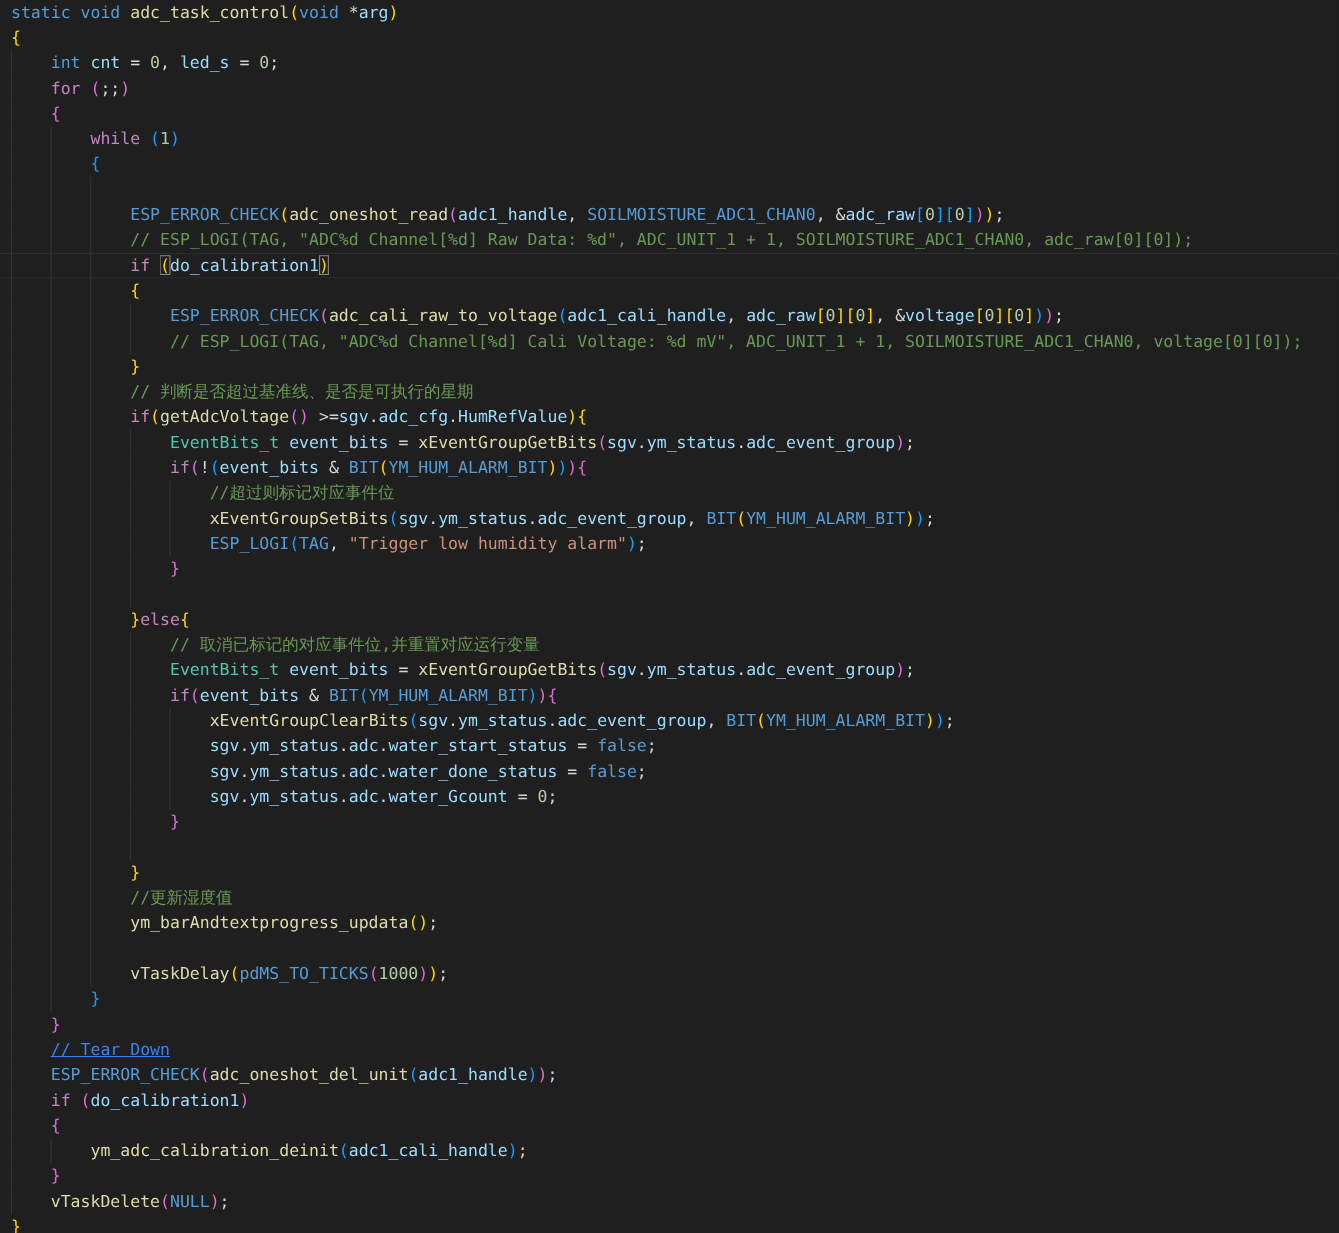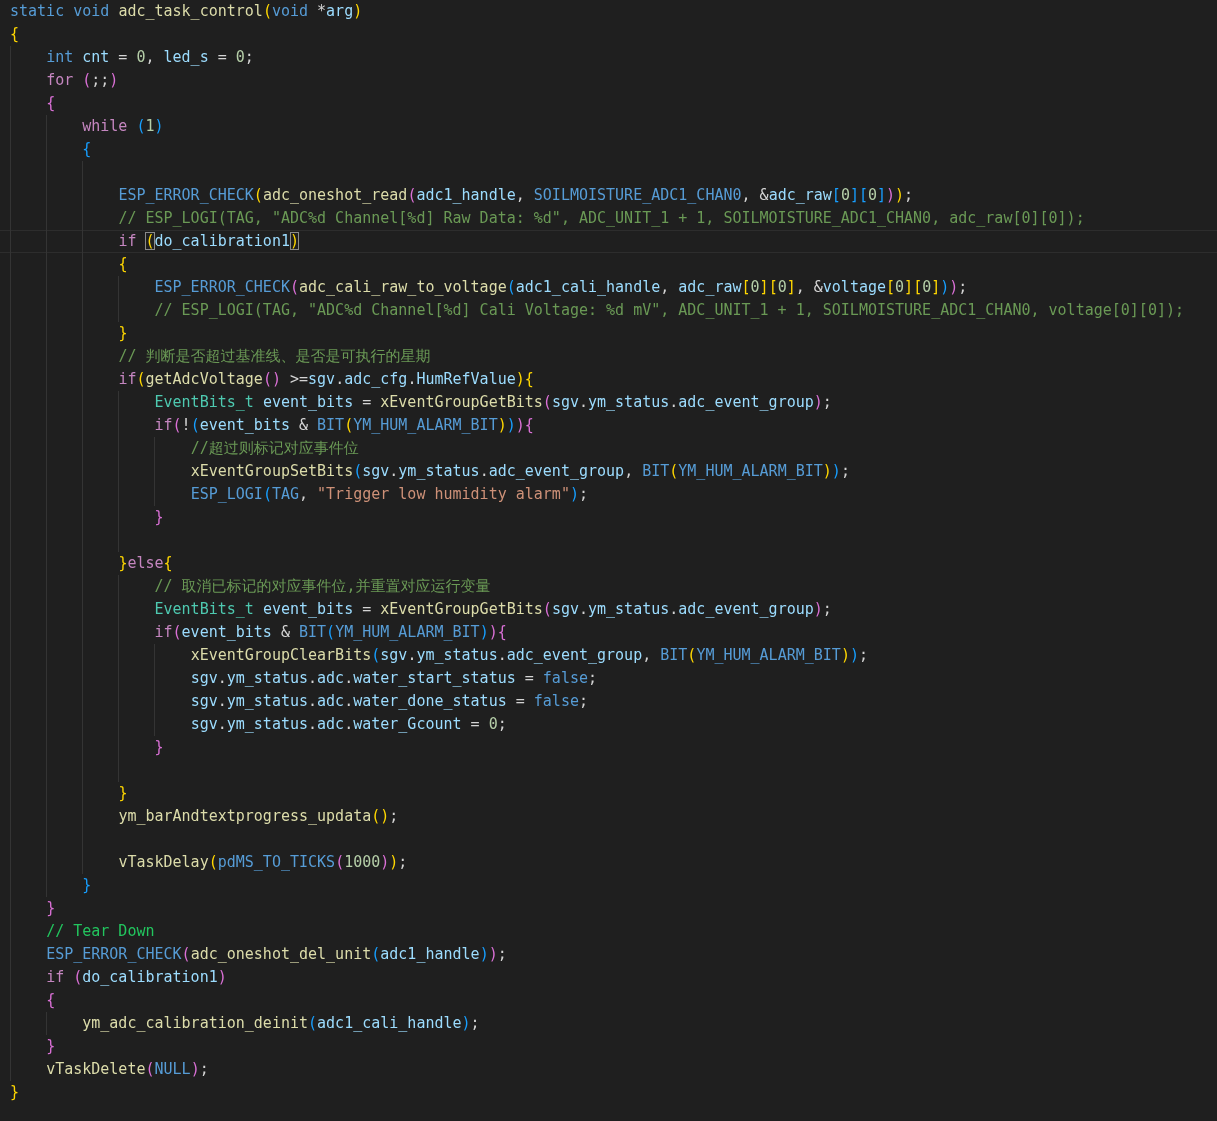--- a/index.html
+++ b/index.html
@@ -63,26 +63,27 @@
     <div class="line"><span class="guide" style="left: calc(0ch + 10px);"></span><span class="guide" style="left: calc(4ch + 10px);"></span><span class="guide" style="left: calc(8ch + 10px);"></span><span class="guide" style="left: calc(12ch + 10px);"></span><span class="tk" style="color: rgb(212, 212, 212);">                </span><span class="tk" style="color: rgb(106, 153, 85);">// 取消已标记的对应事件位,并重置对应运行变量</span></div>
     <div class="line"><span class="guide" style="left: calc(0ch + 10px);"></span><span class="guide" style="left: calc(4ch + 10px);"></span><span class="guide" style="left: calc(8ch + 10px);"></span><span class="guide" style="left: calc(12ch + 10px);"></span><span class="tk" style="color: rgb(212, 212, 212);">                </span><span class="tk" style="color: rgb(78, 201, 176);">EventBits_t </span><span class="tk" style="color: rgb(156, 220, 254);">event_bits</span><span class="tk" style="color: rgb(212, 212, 212);"> = </span><span class="tk" style="color: rgb(220, 220, 170);">xEventGroupGetBits</span><span class="tk" style="color: rgb(218, 112, 214);">(</span><span class="tk" style="color: rgb(156, 220, 254);">sgv</span><span class="tk" style="color: rgb(212, 212, 212);">.</span><span class="tk" style="color: rgb(156, 220, 254);">ym_status</span><span class="tk" style="color: rgb(212, 212, 212);">.</span><span class="tk" style="color: rgb(156, 220, 254);">adc_event_group</span><span class="tk" style="color: rgb(218, 112, 214);">)</span><span class="tk" style="color: rgb(212, 212, 212);">;</span></div>
     <div class="line"><span class="guide" style="left: calc(0ch + 10px);"></span><span class="guide" style="left: calc(4ch + 10px);"></span><span class="guide" style="left: calc(8ch + 10px);"></span><span class="guide" style="left: calc(12ch + 10px);"></span><span class="tk" style="color: rgb(212, 212, 212);">                </span><span class="tk" style="color: rgb(197, 134, 192);">if</span><span class="tk" style="color: rgb(218, 112, 214);">(</span><span class="tk" style="color: rgb(156, 220, 254);">event_bits</span><span class="tk" style="color: rgb(212, 212, 212);"> &amp; </span><span class="tk" style="color: rgb(86, 156, 214);">BIT</span><span class="tk" style="color: rgb(23, 159, 255);">(</span><span class="tk" style="color: rgb(86, 156, 214);">YM_HUM_ALARM_BIT</span><span class="tk" style="color: rgb(23, 159, 255);">)</span><span class="tk" style="color: rgb(218, 112, 214);">)</span><span class="tk" style="color: rgb(218, 112, 214);">{</span></div>
     <div class="line"><span class="guide" style="left: calc(0ch + 10px);"></span><span class="guide" style="left: calc(4ch + 10px);"></span><span class="guide" style="left: calc(8ch + 10px);"></span><span class="guide" style="left: calc(12ch + 10px);"></span><span class="guide" style="left: calc(16ch + 10px);"></span><span class="tk" style="color: rgb(212, 212, 212);">                    </span><span class="tk" style="color: rgb(220, 220, 170);">xEventGroupClearBits</span><span class="tk" style="color: rgb(23, 159, 255);">(</span><span class="tk" style="color: rgb(156, 220, 254);">sgv</span><span class="tk" style="color: rgb(212, 212, 212);">.</span><span class="tk" style="color: rgb(156, 220, 254);">ym_status</span><span class="tk" style="color: rgb(212, 212, 212);">.</span><span class="tk" style="color: rgb(156, 220, 254);">adc_event_group</span><span class="tk" style="color: rgb(212, 212, 212);">, </span><span class="tk" style="color: rgb(86, 156, 214);">BIT</span><span class="tk" style="color: rgb(255, 215, 0);">(</span><span class="tk" style="color: rgb(86, 156, 214);">YM_HUM_ALARM_BIT</span><span class="tk" style="color: rgb(255, 215, 0);">)</span><span class="tk" style="color: rgb(23, 159, 255);">)</span><span class="tk" style="color: rgb(212, 212, 212);">;</span></div>
     <div class="line"><span class="guide" style="left: calc(0ch + 10px);"></span><span class="guide" style="left: calc(4ch + 10px);"></span><span class="guide" style="left: calc(8ch + 10px);"></span><span class="guide" style="left: calc(12ch + 10px);"></span><span class="guide" style="left: calc(16ch + 10px);"></span><span class="tk" style="color: rgb(212, 212, 212);">                    </span><span class="tk" style="color: rgb(156, 220, 254);">sgv</span><span class="tk" style="color: rgb(212, 212, 212);">.</span><span class="tk" style="color: rgb(156, 220, 254);">ym_status</span><span class="tk" style="color: rgb(212, 212, 212);">.</span><span class="tk" style="color: rgb(156, 220, 254);">adc</span><span class="tk" style="color: rgb(212, 212, 212);">.</span><span class="tk" style="color: rgb(156, 220, 254);">water_start_status</span><span class="tk" style="color: rgb(212, 212, 212);"> = </span><span class="tk" style="color: rgb(86, 156, 214);">false</span><span class="tk" style="color: rgb(212, 212, 212);">;</span></div>
     <div class="line"><span class="guide" style="left: calc(0ch + 10px);"></span><span class="guide" style="left: calc(4ch + 10px);"></span><span class="guide" style="left: calc(8ch + 10px);"></span><span class="guide" style="left: calc(12ch + 10px);"></span><span class="guide" style="left: calc(16ch + 10px);"></span><span class="tk" style="color: rgb(212, 212, 212);">                    </span><span class="tk" style="color: rgb(156, 220, 254);">sgv</span><span class="tk" style="color: rgb(212, 212, 212);">.</span><span class="tk" style="color: rgb(156, 220, 254);">ym_status</span><span class="tk" style="color: rgb(212, 212, 212);">.</span><span class="tk" style="color: rgb(156, 220, 254);">adc</span><span class="tk" style="color: rgb(212, 212, 212);">.</span><span class="tk" style="color: rgb(156, 220, 254);">water_done_status</span><span class="tk" style="color: rgb(212, 212, 212);"> = </span><span class="tk" style="color: rgb(86, 156, 214);">false</span><span class="tk" style="color: rgb(212, 212, 212);">;</span></div>
     <div class="line"><span class="guide" style="left: calc(0ch + 10px);"></span><span class="guide" style="left: calc(4ch + 10px);"></span><span class="guide" style="left: calc(8ch + 10px);"></span><span class="guide" style="left: calc(12ch + 10px);"></span><span class="guide" style="left: calc(16ch + 10px);"></span><span class="tk" style="color: rgb(212, 212, 212);">                    </span><span class="tk" style="color: rgb(156, 220, 254);">sgv</span><span class="tk" style="color: rgb(212, 212, 212);">.</span><span class="tk" style="color: rgb(156, 220, 254);">ym_status</span><span class="tk" style="color: rgb(212, 212, 212);">.</span><span class="tk" style="color: rgb(156, 220, 254);">adc</span><span class="tk" style="color: rgb(212, 212, 212);">.</span><span class="tk" style="color: rgb(156, 220, 254);">water_Gcount</span><span class="tk" style="color: rgb(212, 212, 212);"> = </span><span class="tk" style="color: rgb(181, 206, 168);">0</span><span class="tk" style="color: rgb(212, 212, 212);">;</span></div>
     <div class="line"><span class="guide" style="left: calc(0ch + 10px);"></span><span class="guide" style="left: calc(4ch + 10px);"></span><span class="guide" style="left: calc(8ch + 10px);"></span><span class="guide" style="left: calc(12ch + 10px);"></span><span class="tk" style="color: rgb(212, 212, 212);">                </span><span class="tk" style="color: rgb(218, 112, 214);">}</span></div>
     <div class="line"><span class="guide" style="left: calc(0ch + 10px);"></span><span class="guide" style="left: calc(4ch + 10px);"></span><span class="guide" style="left: calc(8ch + 10px);"></span><span class="guide" style="left: calc(12ch + 10px);"></span></div>
     <div class="line"><span class="guide" style="left: calc(0ch + 10px);"></span><span class="guide" style="left: calc(4ch + 10px);"></span><span class="guide" style="left: calc(8ch + 10px);"></span><span class="tk" style="color: rgb(212, 212, 212);">            </span><span class="tk" style="color: rgb(255, 215, 0);">}</span></div>
+    <div class="line"><span class="guide" style="left: calc(0ch + 10px);"></span><span class="guide" style="left: calc(4ch + 10px);"></span><span class="guide" style="left: calc(8ch + 10px);"></span><span class="tk" style="color: rgb(212, 212, 212);">            </span><span class="tk" style="color: rgb(106, 153, 85);">//更新湿度值</span></div>
     <div class="line"><span class="guide" style="left: calc(0ch + 10px);"></span><span class="guide" style="left: calc(4ch + 10px);"></span><span class="guide" style="left: calc(8ch + 10px);"></span><span class="tk" style="color: rgb(212, 212, 212);">            </span><span class="tk" style="color: rgb(220, 220, 170);">ym_barAndtextprogress_updata</span><span class="tk" style="color: rgb(255, 215, 0);">(</span><span class="tk" style="color: rgb(255, 215, 0);">)</span><span class="tk" style="color: rgb(212, 212, 212);">;</span></div>
     <div class="line"><span class="guide" style="left: calc(0ch + 10px);"></span><span class="guide" style="left: calc(4ch + 10px);"></span><span class="guide" style="left: calc(8ch + 10px);"></span></div>
     <div class="line"><span class="guide" style="left: calc(0ch + 10px);"></span><span class="guide" style="left: calc(4ch + 10px);"></span><span class="guide" style="left: calc(8ch + 10px);"></span><span class="tk" style="color: rgb(212, 212, 212);">            </span><span class="tk" style="color: rgb(220, 220, 170);">vTaskDelay</span><span class="tk" style="color: rgb(255, 215, 0);">(</span><span class="tk" style="color: rgb(86, 156, 214);">pdMS_TO_TICKS</span><span class="tk" style="color: rgb(218, 112, 214);">(</span><span class="tk" style="color: rgb(181, 206, 168);">1000</span><span class="tk" style="color: rgb(218, 112, 214);">)</span><span class="tk" style="color: rgb(255, 215, 0);">)</span><span class="tk" style="color: rgb(212, 212, 212);">;</span></div>
     <div class="line"><span class="guide" style="left: calc(0ch + 10px);"></span><span class="guide" style="left: calc(4ch + 10px);"></span><span class="tk" style="color: rgb(212, 212, 212);">        </span><span class="tk" style="color: rgb(23, 159, 255);">}</span></div>
     <div class="line"><span class="guide" style="left: calc(0ch + 10px);"></span><span class="tk" style="color: rgb(212, 212, 212);">    </span><span class="tk" style="color: rgb(218, 112, 214);">}</span></div>
-    <div class="line"><span class="guide" style="left: calc(0ch + 10px);"></span><span class="tk" style="color: rgb(212, 212, 212);">    </span><span class="tk" style="color: #22c55e;">// Tear Down</span></div>
+    <div class="line"><span class="guide" style="left: calc(0ch + 10px);"></span><span class="tk" style="color: rgb(212, 212, 212);">    </span><span class="tk" style="color: #3b82f6; text-decoration: underline;">// Tear Down</span></div>
     <div class="line"><span class="guide" style="left: calc(0ch + 10px);"></span><span class="tk" style="color: rgb(212, 212, 212);">    </span><span class="tk" style="color: rgb(86, 156, 214);">ESP_ERROR_CHECK</span><span class="tk" style="color: rgb(218, 112, 214);">(</span><span class="tk" style="color: rgb(220, 220, 170);">adc_oneshot_del_unit</span><span class="tk" style="color: rgb(23, 159, 255);">(</span><span class="tk" style="color: rgb(156, 220, 254);">adc1_handle</span><span class="tk" style="color: rgb(23, 159, 255);">)</span><span class="tk" style="color: rgb(218, 112, 214);">)</span><span class="tk" style="color: rgb(212, 212, 212);">;</span></div>
     <div class="line"><span class="guide" style="left: calc(0ch + 10px);"></span><span class="tk" style="color: rgb(212, 212, 212);">    </span><span class="tk" style="color: rgb(197, 134, 192);">if </span><span class="tk" style="color: rgb(218, 112, 214);">(</span><span class="tk" style="color: rgb(156, 220, 254);">do_calibration1</span><span class="tk" style="color: rgb(218, 112, 214);">)</span></div>
     <div class="line"><span class="guide" style="left: calc(0ch + 10px);"></span><span class="tk" style="color: rgb(212, 212, 212);">    </span><span class="tk" style="color: rgb(218, 112, 214);">{</span></div>
     <div class="line"><span class="guide" style="left: calc(0ch + 10px);"></span><span class="guide" style="left: calc(4ch + 10px);"></span><span class="tk" style="color: rgb(212, 212, 212);">        </span><span class="tk" style="color: rgb(220, 220, 170);">ym_adc_calibration_deinit</span><span class="tk" style="color: rgb(23, 159, 255);">(</span><span class="tk" style="color: rgb(156, 220, 254);">adc1_cali_handle</span><span class="tk" style="color: rgb(23, 159, 255);">)</span><span class="tk" style="color: rgb(212, 212, 212);">;</span></div>
     <div class="line"><span class="guide" style="left: calc(0ch + 10px);"></span><span class="tk" style="color: rgb(212, 212, 212);">    </span><span class="tk" style="color: rgb(218, 112, 214);">}</span></div>
     <div class="line"><span class="guide" style="left: calc(0ch + 10px);"></span><span class="tk" style="color: rgb(212, 212, 212);">    </span><span class="tk" style="color: rgb(220, 220, 170);">vTaskDelete</span><span class="tk" style="color: rgb(218, 112, 214);">(</span><span class="tk" style="color: rgb(86, 156, 214);">NULL</span><span class="tk" style="color: rgb(218, 112, 214);">)</span><span class="tk" style="color: rgb(212, 212, 212);">;</span></div>
     <div class="line"><span class="tk" style="color: rgb(255, 215, 0);">}</span></div>
   </div>
 
 </body></html>

